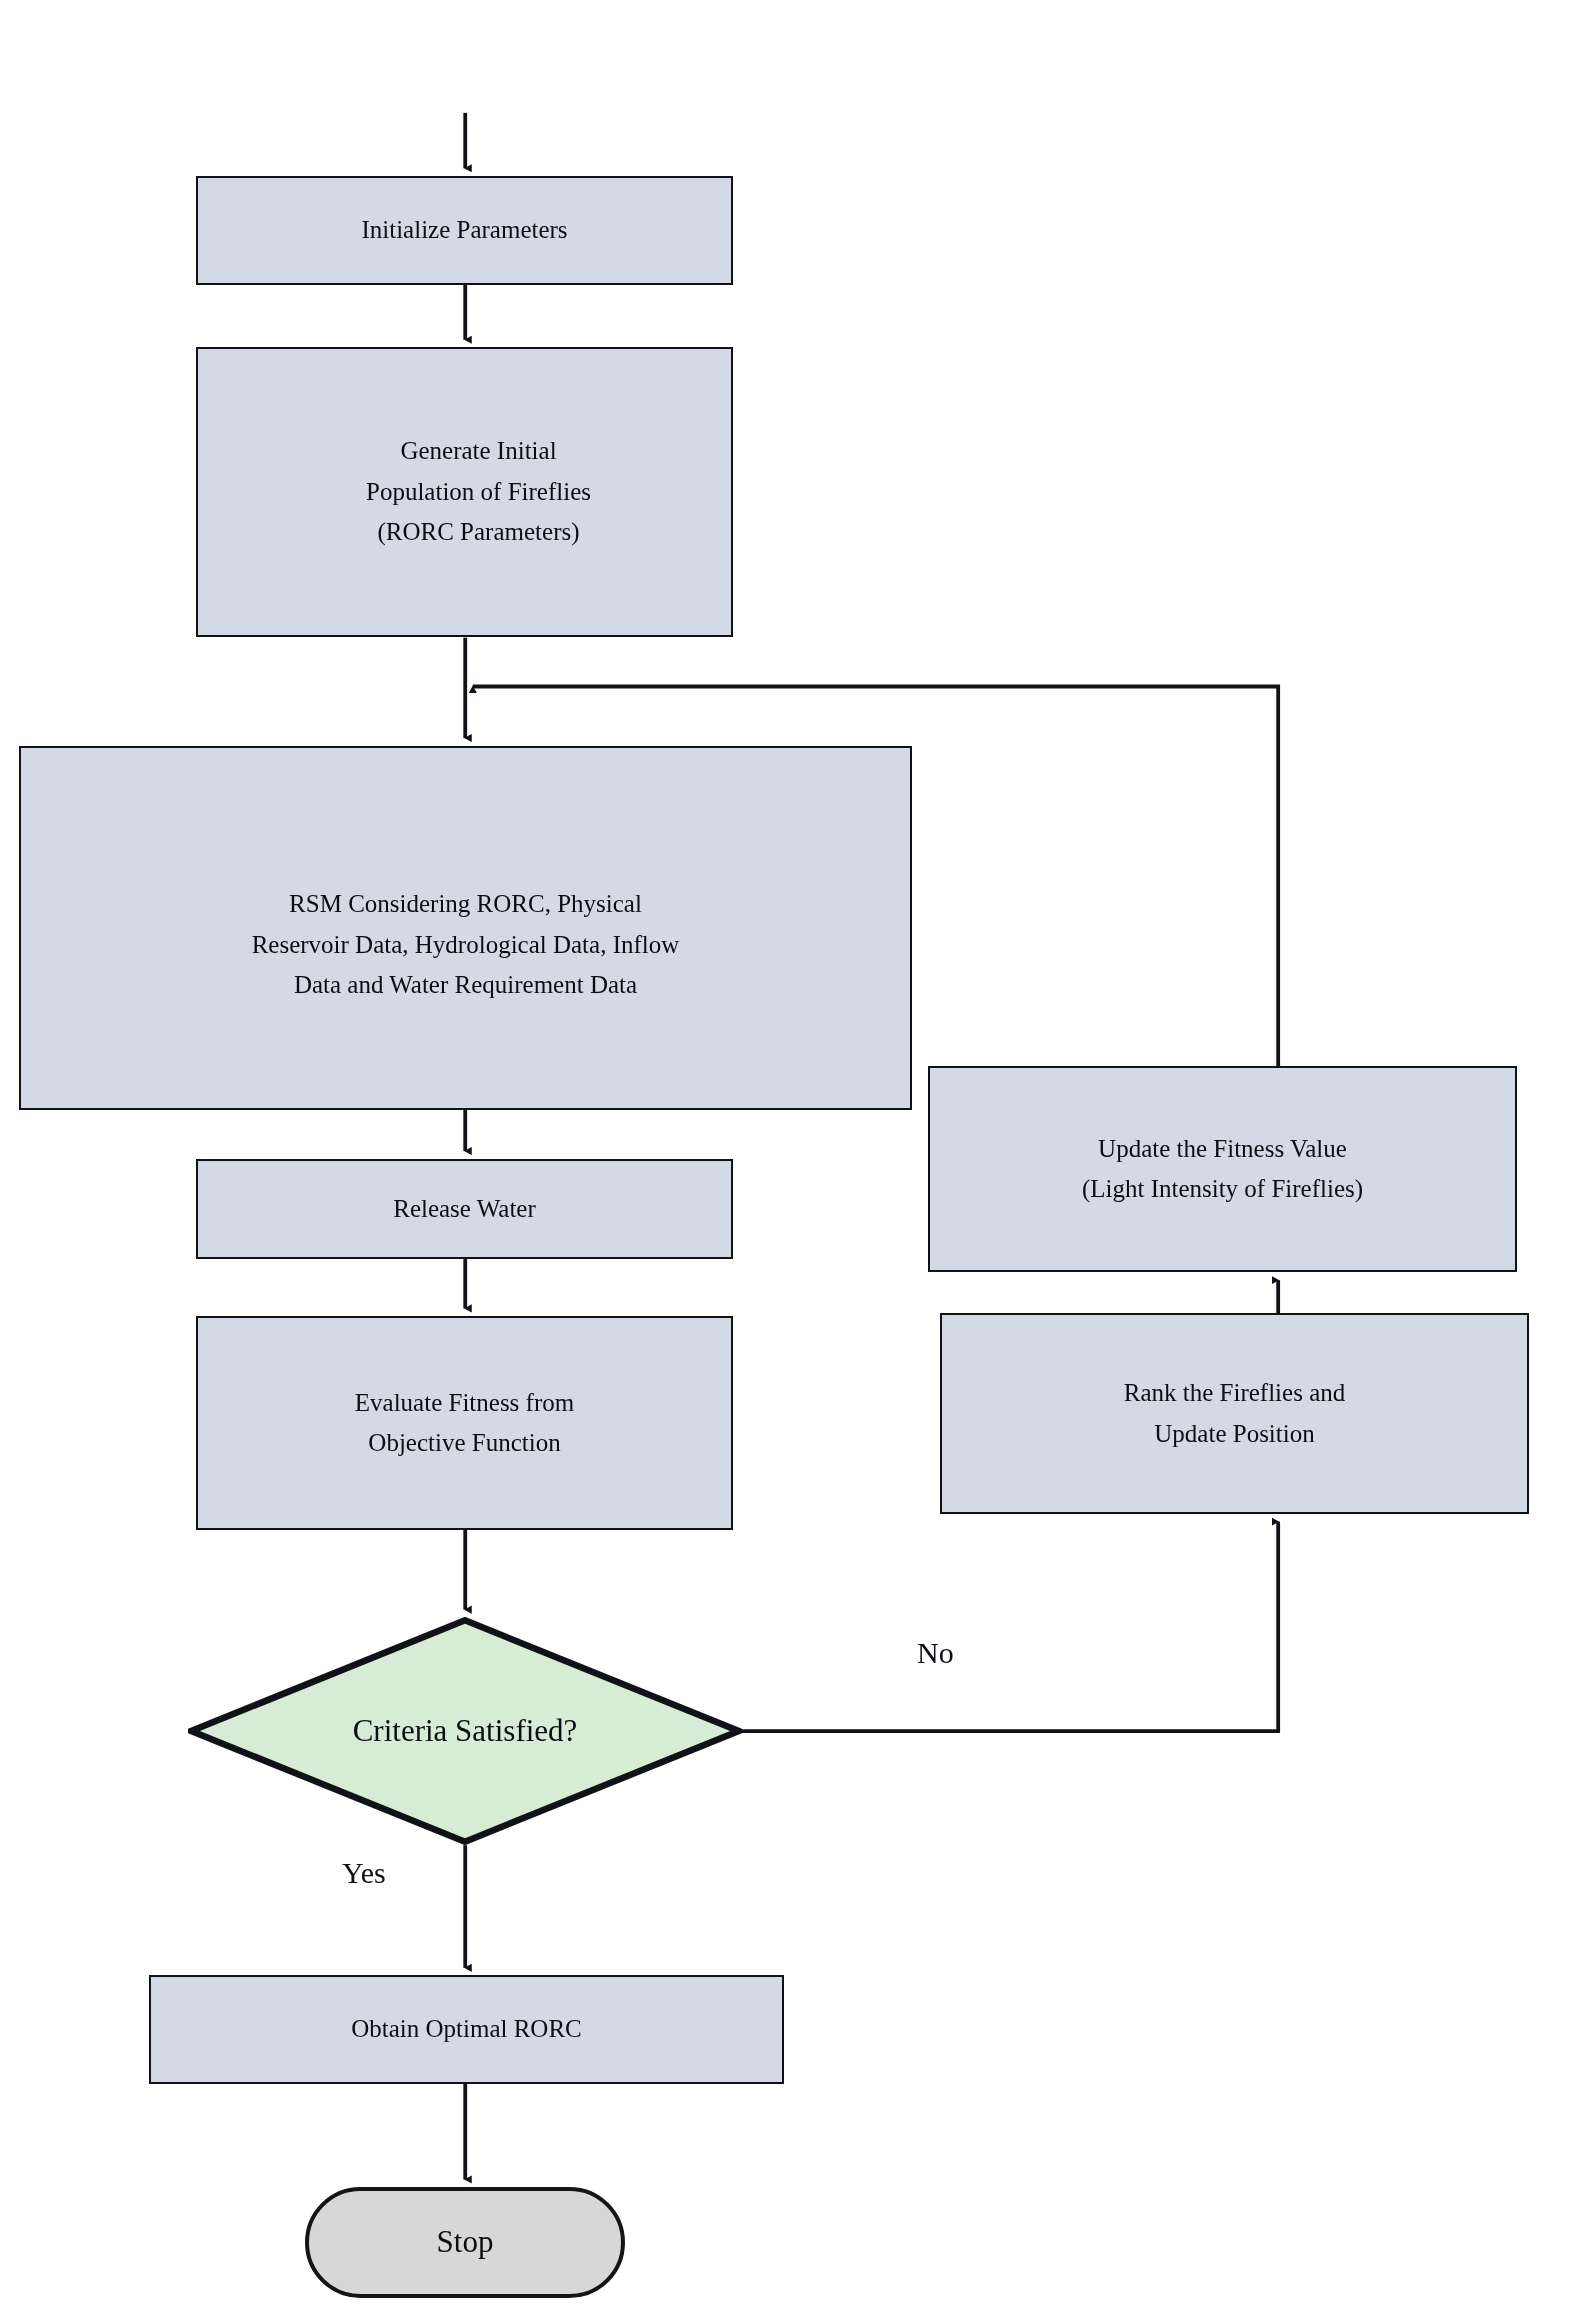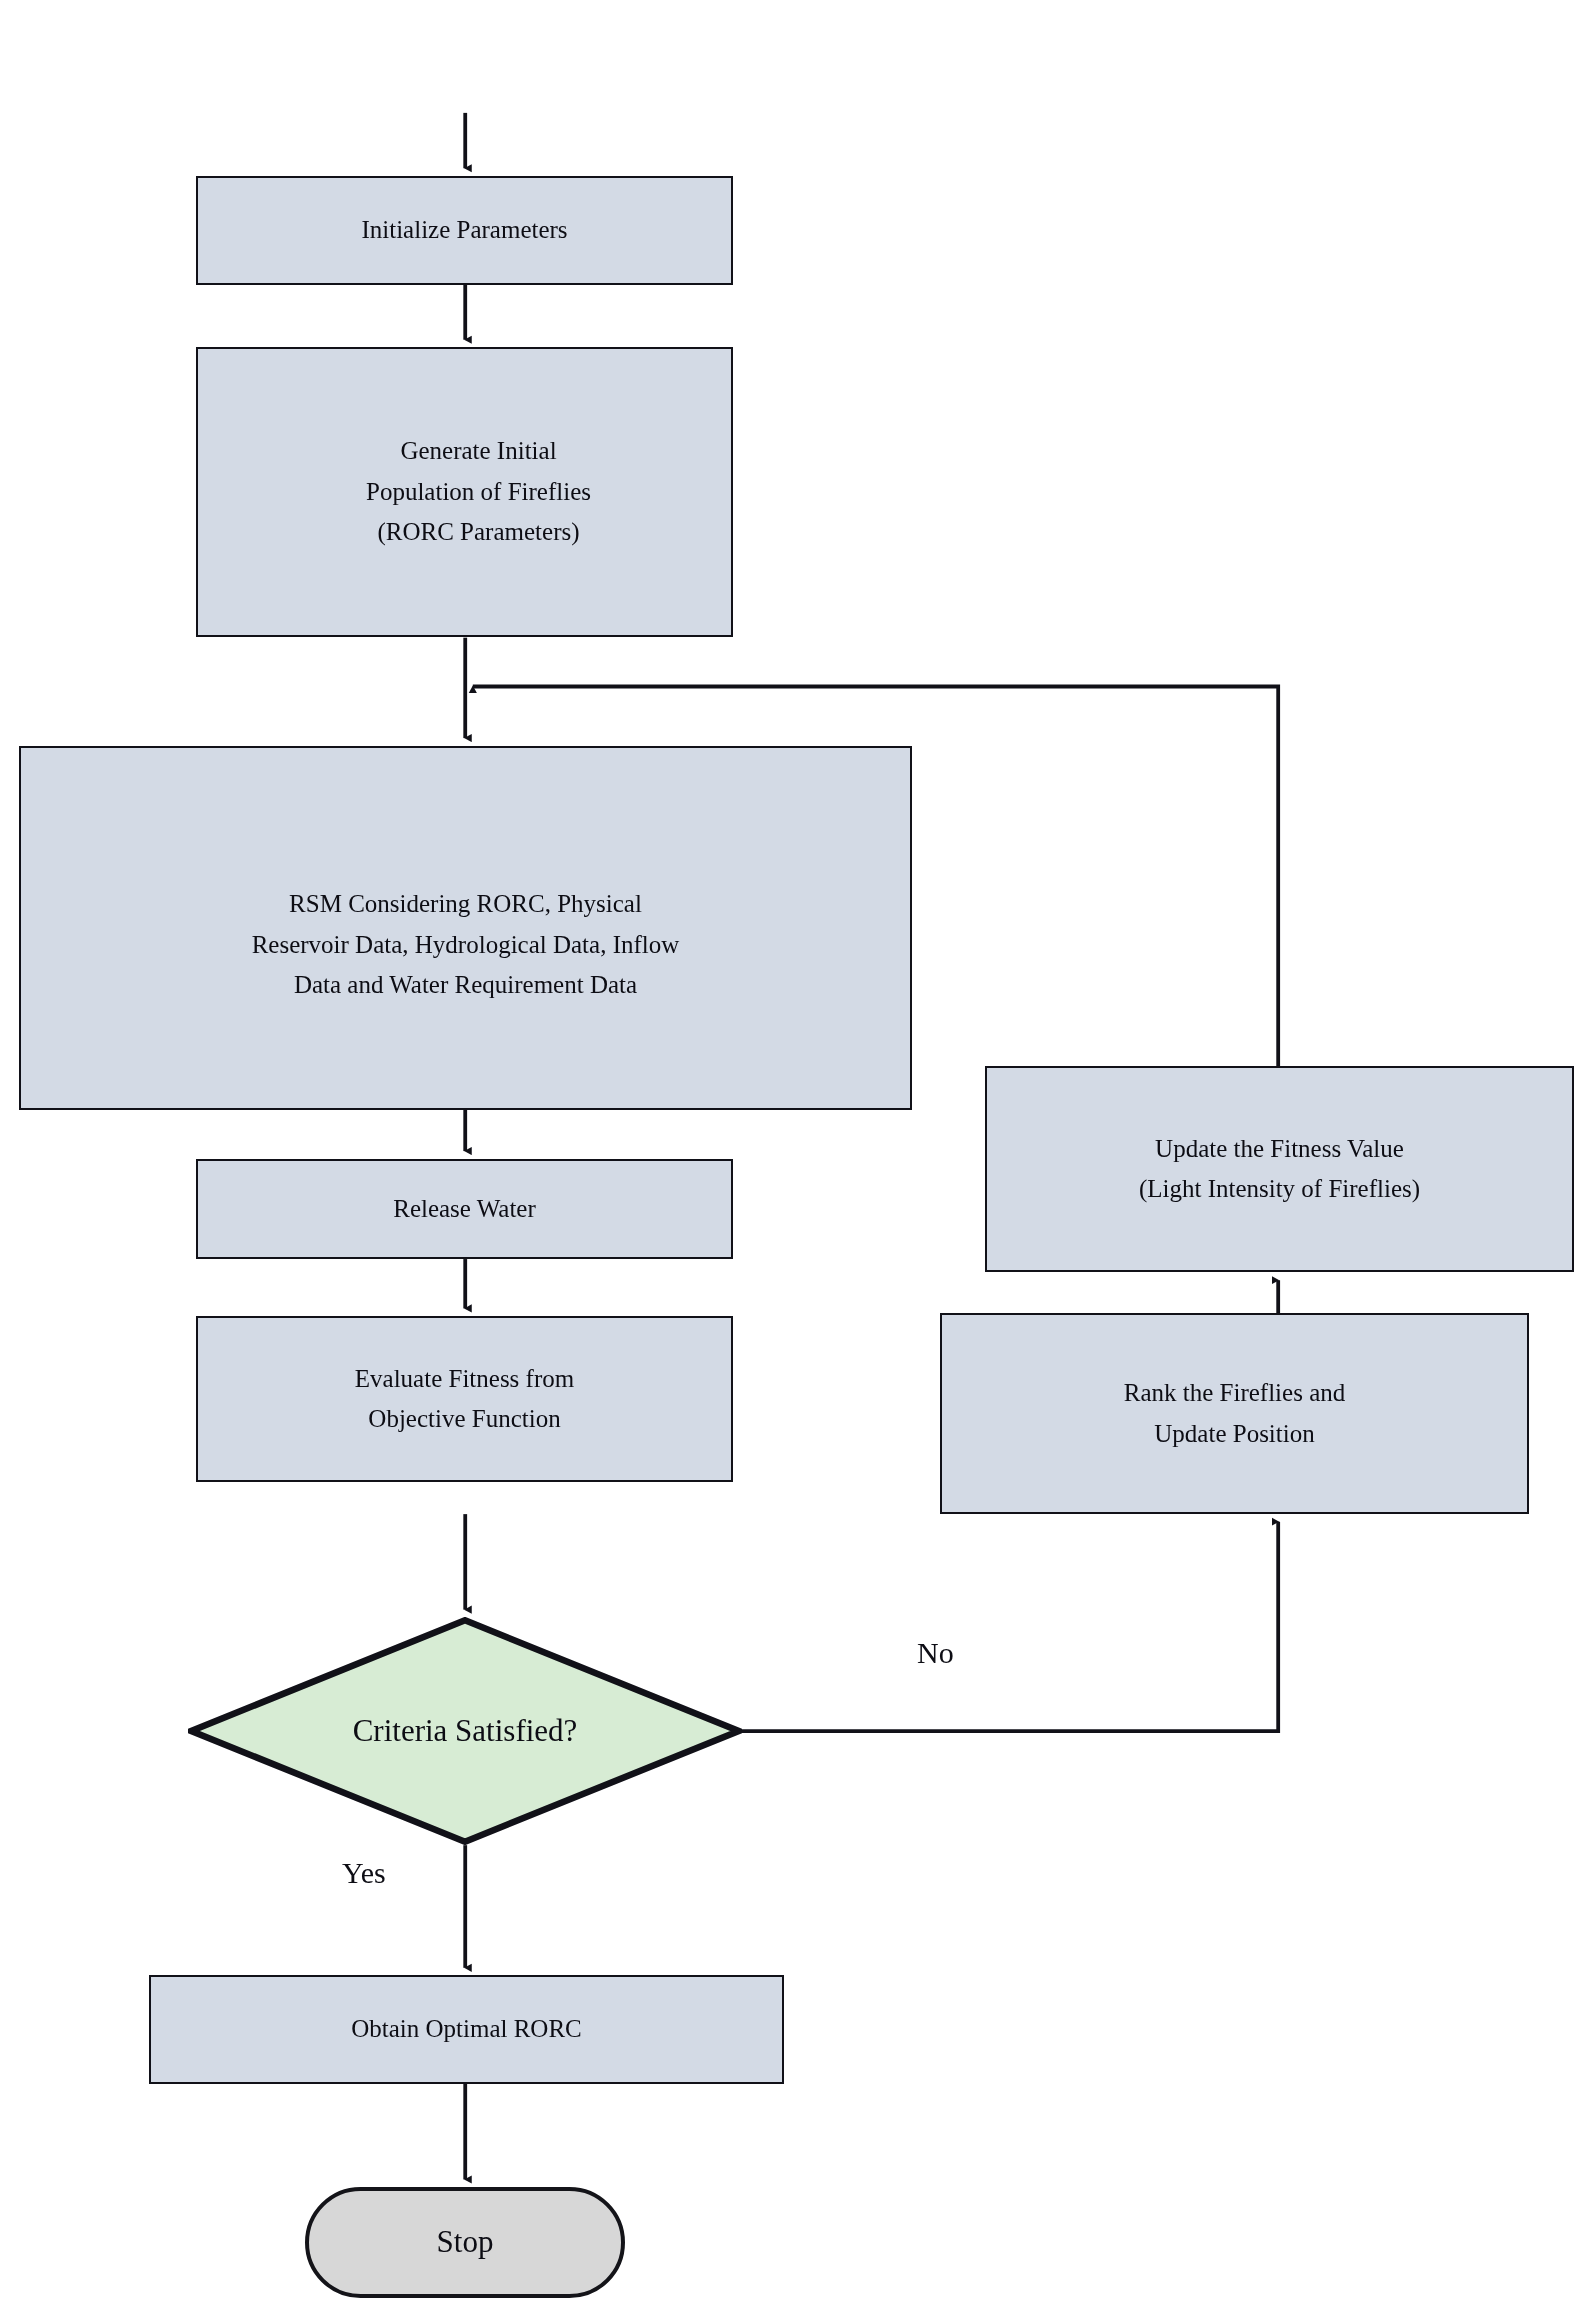--- a/index.html
+++ b/index.html
@@ -138,35 +138,35 @@
       <span class="line-1">RSM Considering RORC, Physical</span>
       <span class="line-2">Reservoir Data, Hydrological Data, Inflow</span>
       <span class="line-3">Data and Water Requirement Data</span>
     </div>
   </div>
 
   <div class="node process" style="left:196px; top:1159px; width:537px; height:100px;">
     <span>Release Water</span>
   </div>
 
-  <div class="node process" style="left:196px; top:1316px; width:537px; height:166px;">
+  <div class="node process" style="left:196px; top:1316px; width:537px; height:214px;">
     <div>
       <span class="line-1">Evaluate Fitness from</span>
       <span class="line-2">Objective Function</span>
     </div>
   </div>
 
   <div class="decision-wrap" style="left:188px; top:1617px; width:554px; height:228px;">
     <svg class="decision-shape" viewBox="0 0 1020 420" preserveAspectRatio="none" xmlns="http://www.w3.org/2000/svg">
       <polygon points="510,6 1014,210 510,414 6,210" fill="#d7ecd4" stroke="#111118" stroke-width="12" stroke-linejoin="miter"></polygon>
     </svg>
     <span class="decision-label">Criteria Satisfied?</span>
   </div>
 
-  <div class="node process" style="left:985px; top:1066px; width:589px; height:206px;">
+  <div class="node process" style="left:928px; top:1066px; width:589px; height:206px;">
     <div>
       <span class="line-1">Update the Fitness Value</span>
       <span class="line-2">(Light Intensity of Fireflies)</span>
     </div>
   </div>
 
   <div class="node process" style="left:940px; top:1313px; width:589px; height:201px;">
     <div>
       <span class="line-1">Rank the Fireflies and</span>
       <span class="line-2">Update Position</span>

